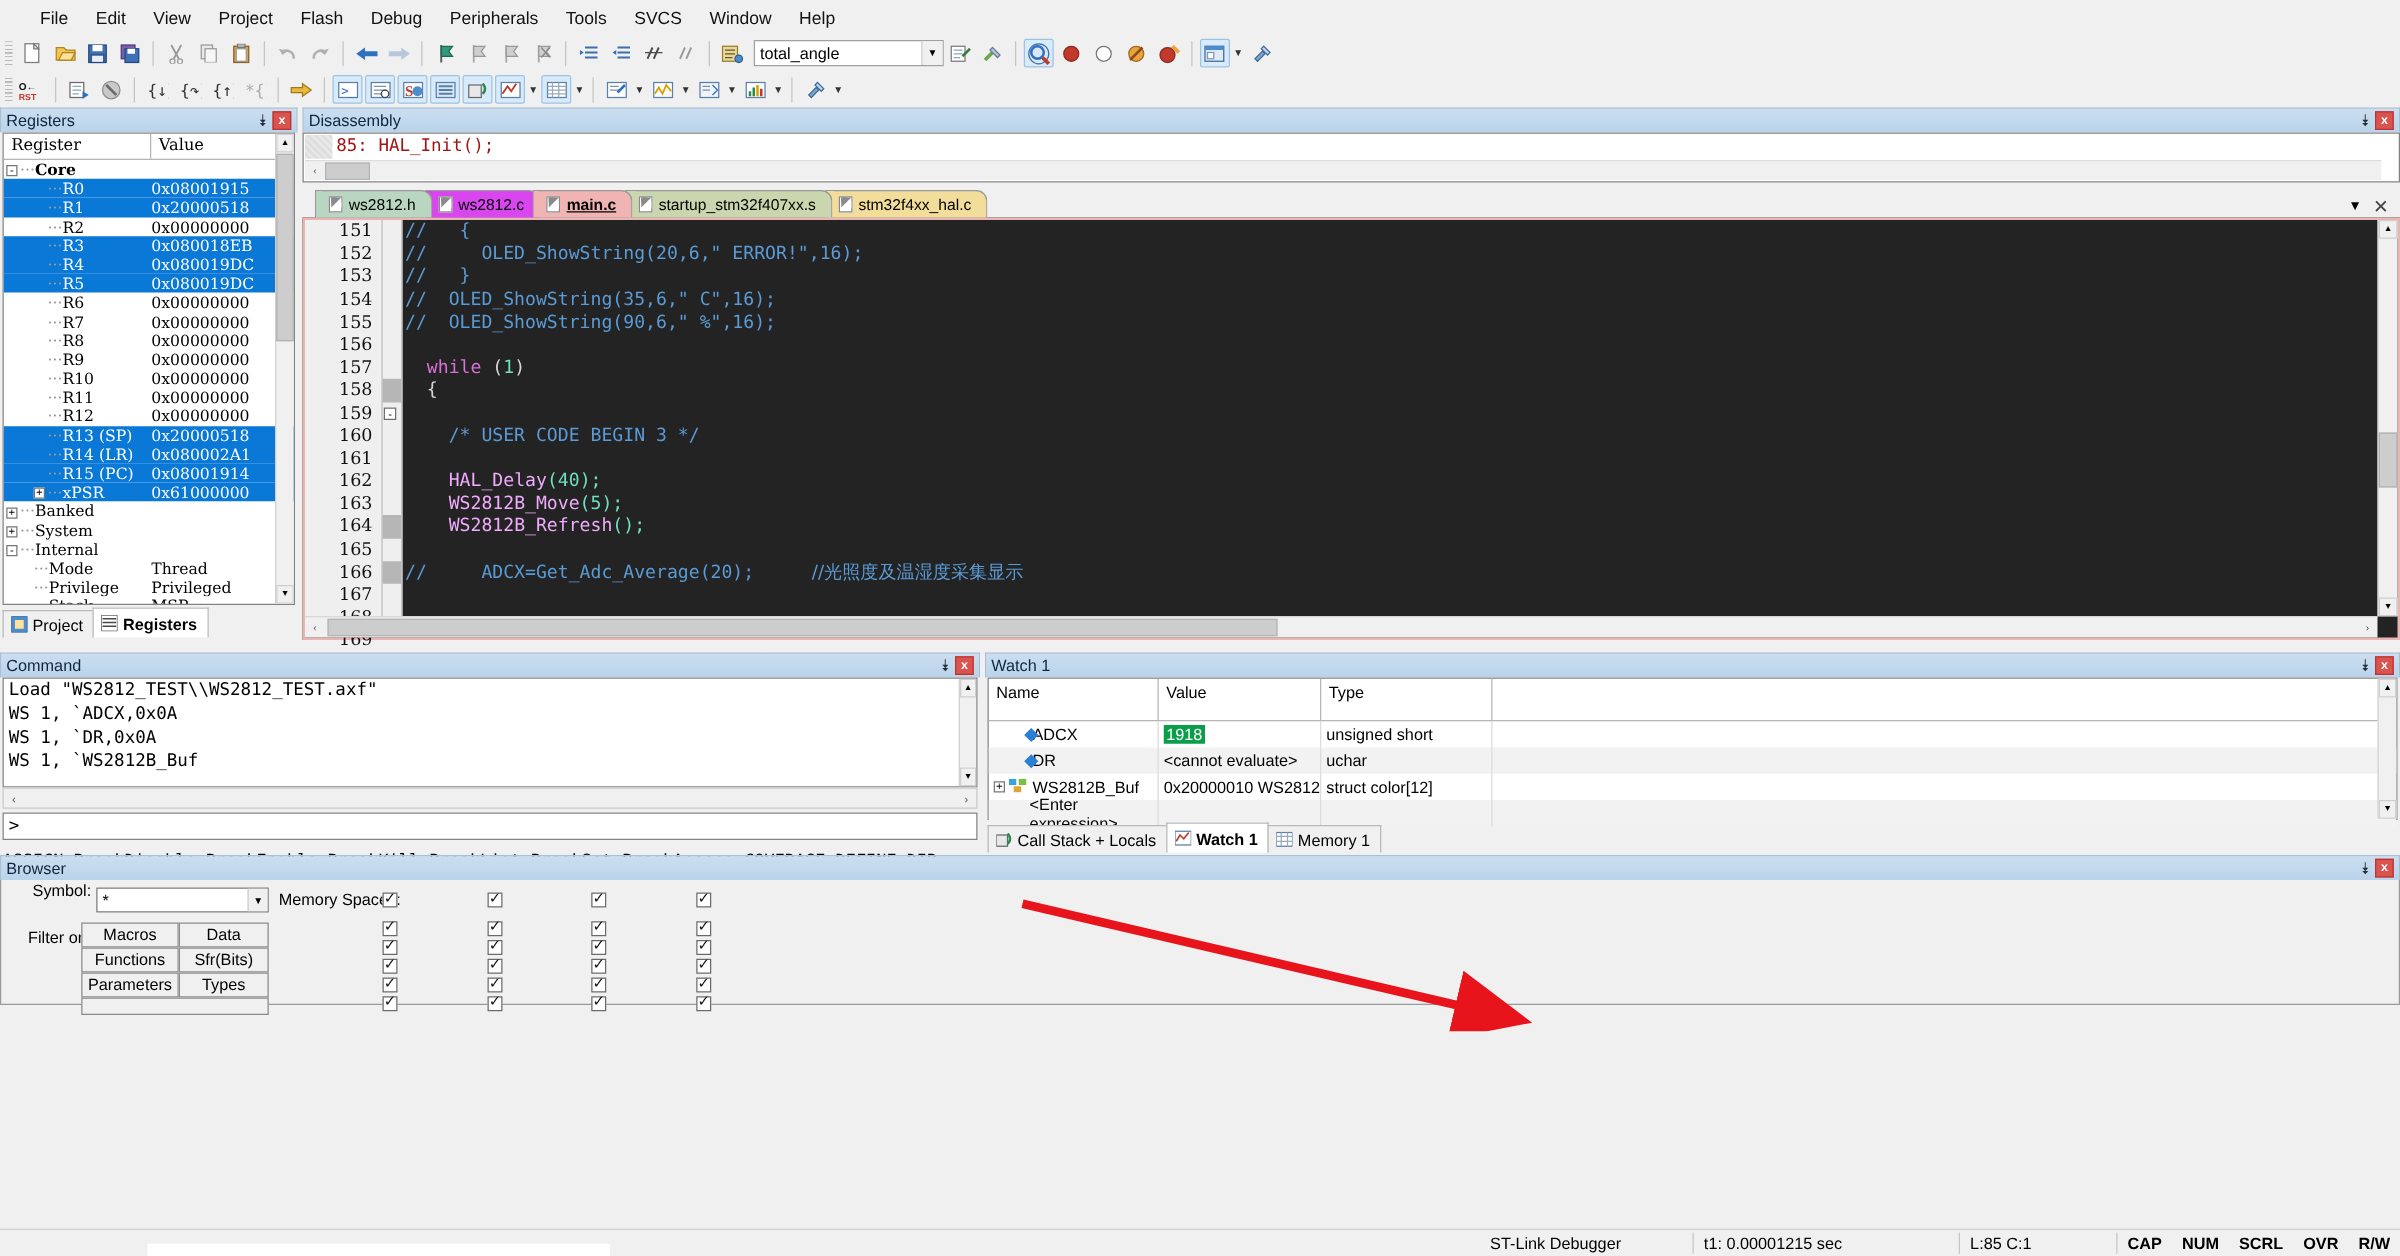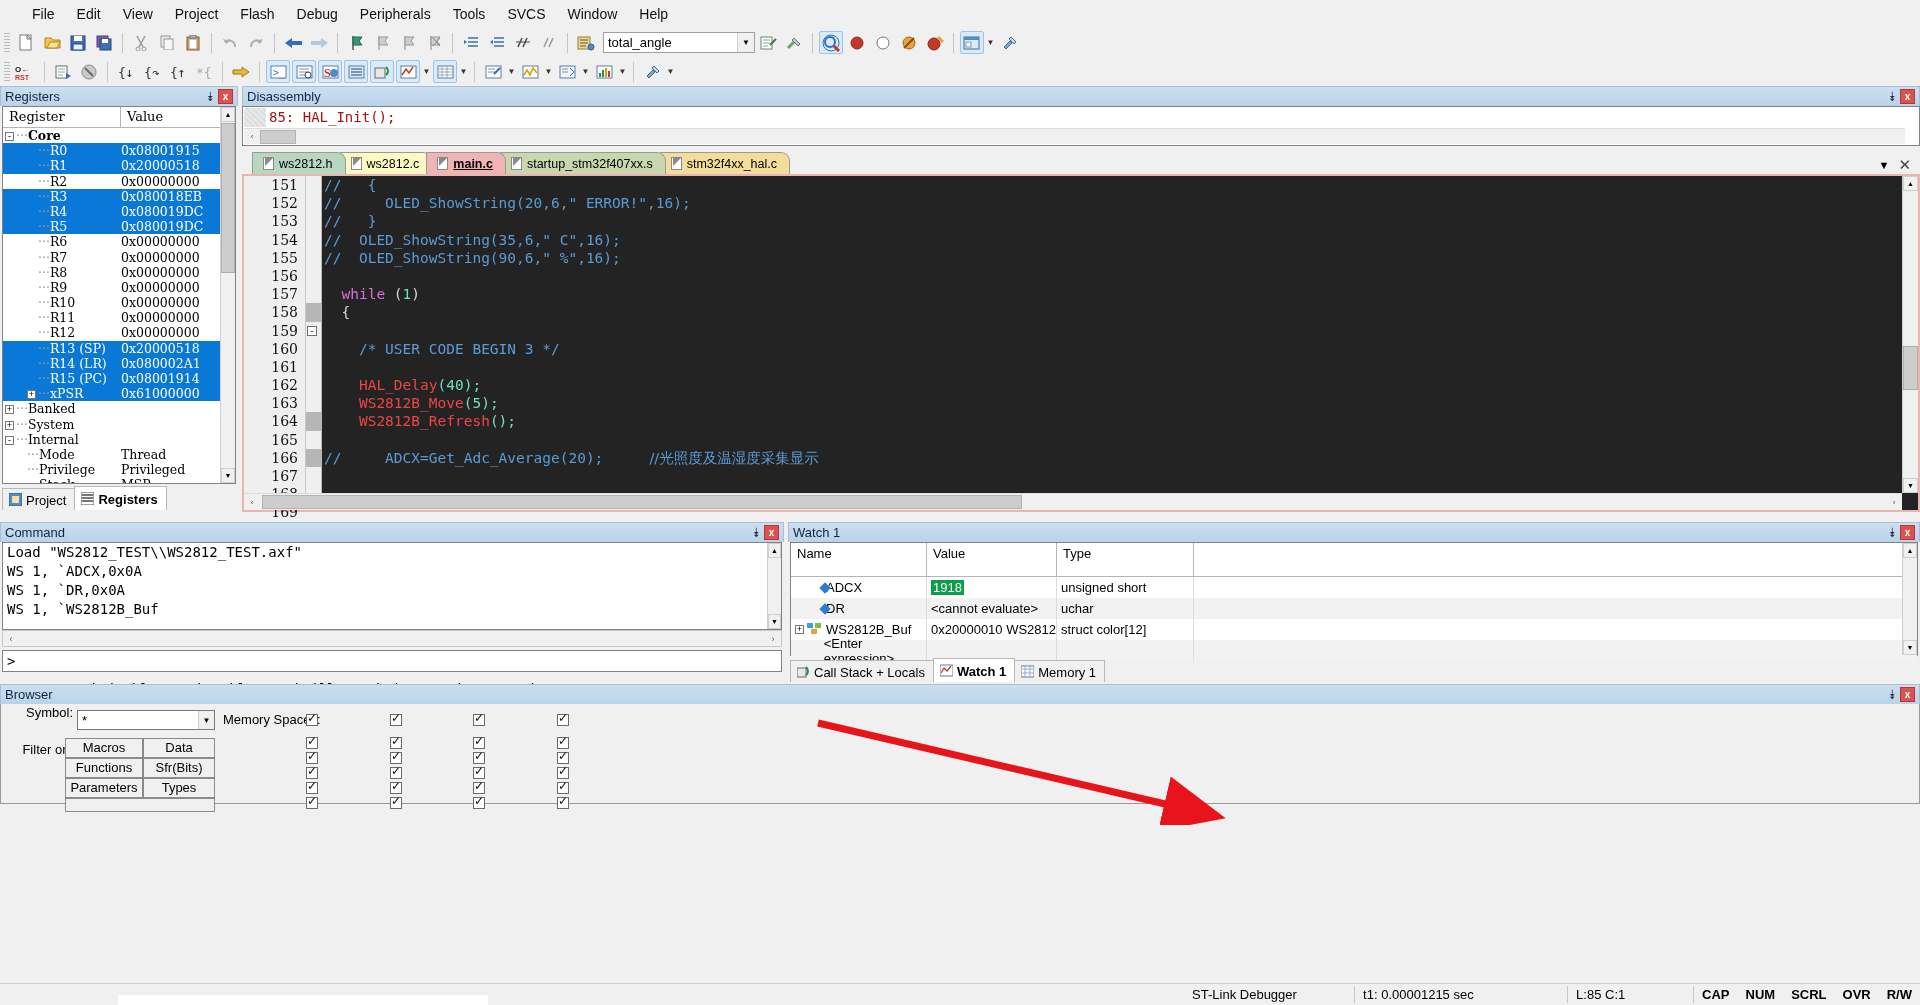--- a/index.html
+++ b/index.html
@@ -107,21 +107,21 @@
   #ed-gutter2 { position:absolute; left:62px; top:0; width:16px; bottom:17px; background:#efefef;
                 border-right:1px solid #b9b9b9;}
   .lnum { position:relative; height:18.2px; line-height:18.2px; text-align:right; padding-right:7px;
           font-family:"DejaVu Serif", serif; font-size:14px; color:#111; }
   #ed-code { position:absolute; left:80px; top:0; right:16px; bottom:17px; overflow:hidden; }
   .cline { height:18.2px; line-height:18.2px; font-family:"DejaVu Sans Mono", monospace;
            font-size:14.5px; white-space:pre; color:#d4d4d4; }
   .c-com { color:#5b9bd5; }
   .c-kw  { color:#d96fd9; }
   .c-num { color:#6fe0c0; }
-  .c-fn  { color:#ef4444; }
+  .c-fn  { color:#f0abfc; }
   .c-pl  { color:#d6d6d6; }
   .c-cn  { color:#5b9bd5; }
   .ed-vscroll { position:absolute; right:0; top:0; width:16px; bottom:17px; background:#f0f0f0;
                 border-left:1px solid #cfcfcf; }
 
   
   #command { position:absolute; left:0; top:522px; width:784px; height:160px; }
   #cmd-out { position:absolute; left:2px; top:20px; right:2px; height:88px; background:#fff;
              border:1px solid #828282; overflow:hidden; }
   .cmd-line { font-family:"DejaVu Sans Mono", monospace; font-size:14px; line-height:19px;
@@ -691,21 +691,21 @@
     </div>
   </div>
 </div>
 
 <div id="editor">
   <div id="ed-tabs">
       <div class="etab" style="background: rgb(184, 214, 192); z-index: 10;">
         <span class="fi"></span>
         <span class="lbl">ws2812.h</span>
       </div>
-      <div class="etab" style="background: #fef9c3; z-index: 9; text-align: right;">
+      <div class="etab" style="background: #d946ef; z-index: 9; text-align: right;">
         <span class="fi"></span>
         <span class="lbl">ws2812.c</span>
       </div>
       <div class="etab active" style="background: rgb(240, 180, 180); z-index: 9;">
         <span class="fi"></span>
         <span class="lbl">main.c</span>
       </div>
       <div class="etab" style="background: rgb(201, 214, 174); z-index: 7;">
         <span class="fi"></span>
         <span class="lbl">startup_stm32f407xx.s</span>

